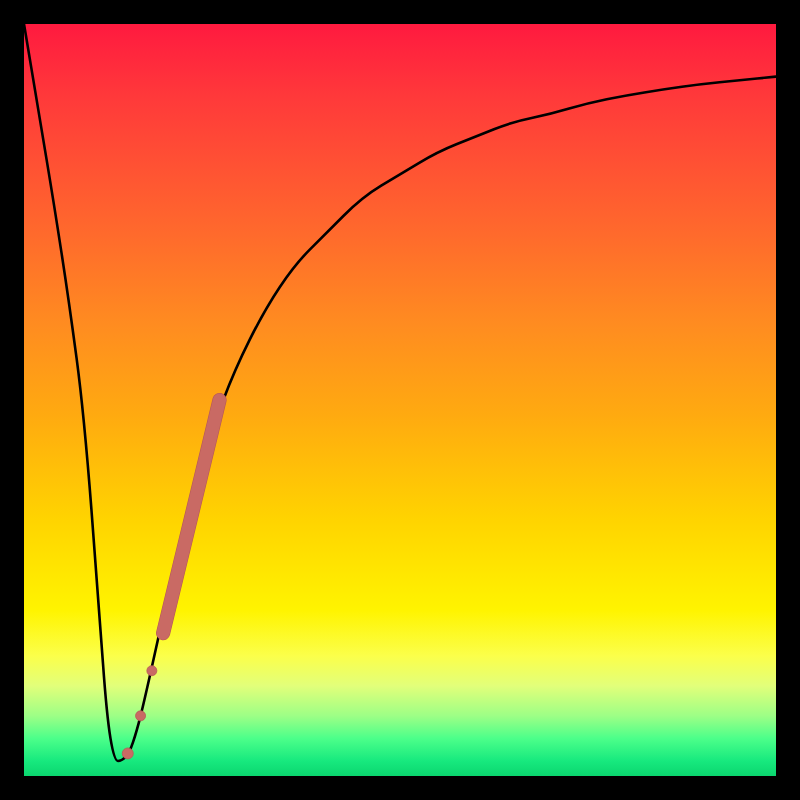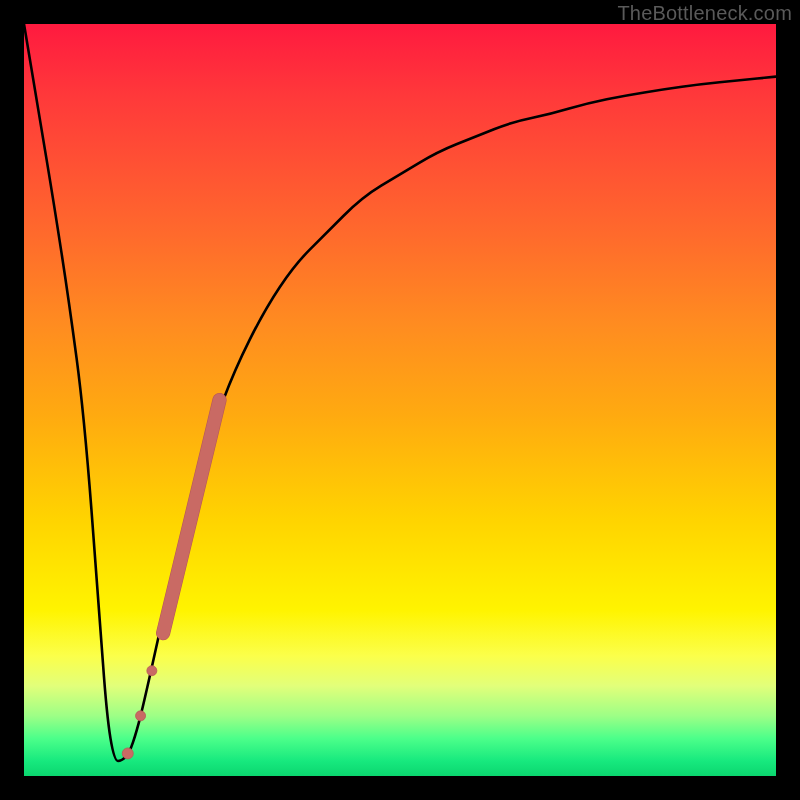--- a/index.html
+++ b/index.html
@@ -76,14 +76,13 @@
       <g id="marker-group">
           <line x1="139.12" y1="609.12" x2="195.52" y2="376" stroke="#b85a56" stroke-width="14.2" stroke-linecap="round"></line>
           <line x1="139.12" y1="609.12" x2="195.52" y2="376" stroke="#c96a64" stroke-width="13" stroke-linecap="round"></line>
           <circle cx="127.84" cy="646.72" r="5" fill="#c96a64" stroke="#b85a56" stroke-width="0.8"></circle>
           <circle cx="116.56" cy="691.84" r="5" fill="#c96a64" stroke="#b85a56" stroke-width="0.8"></circle>
           <circle cx="103.77600000000001" cy="729.44" r="5.5" fill="#c96a64" stroke="#b85a56" stroke-width="0.8"></circle>
         </g>
     </svg>
   </div>
 
-  <div class="watermark">TheBottleneck.com</div>
 </div>
 
 </body></html>

